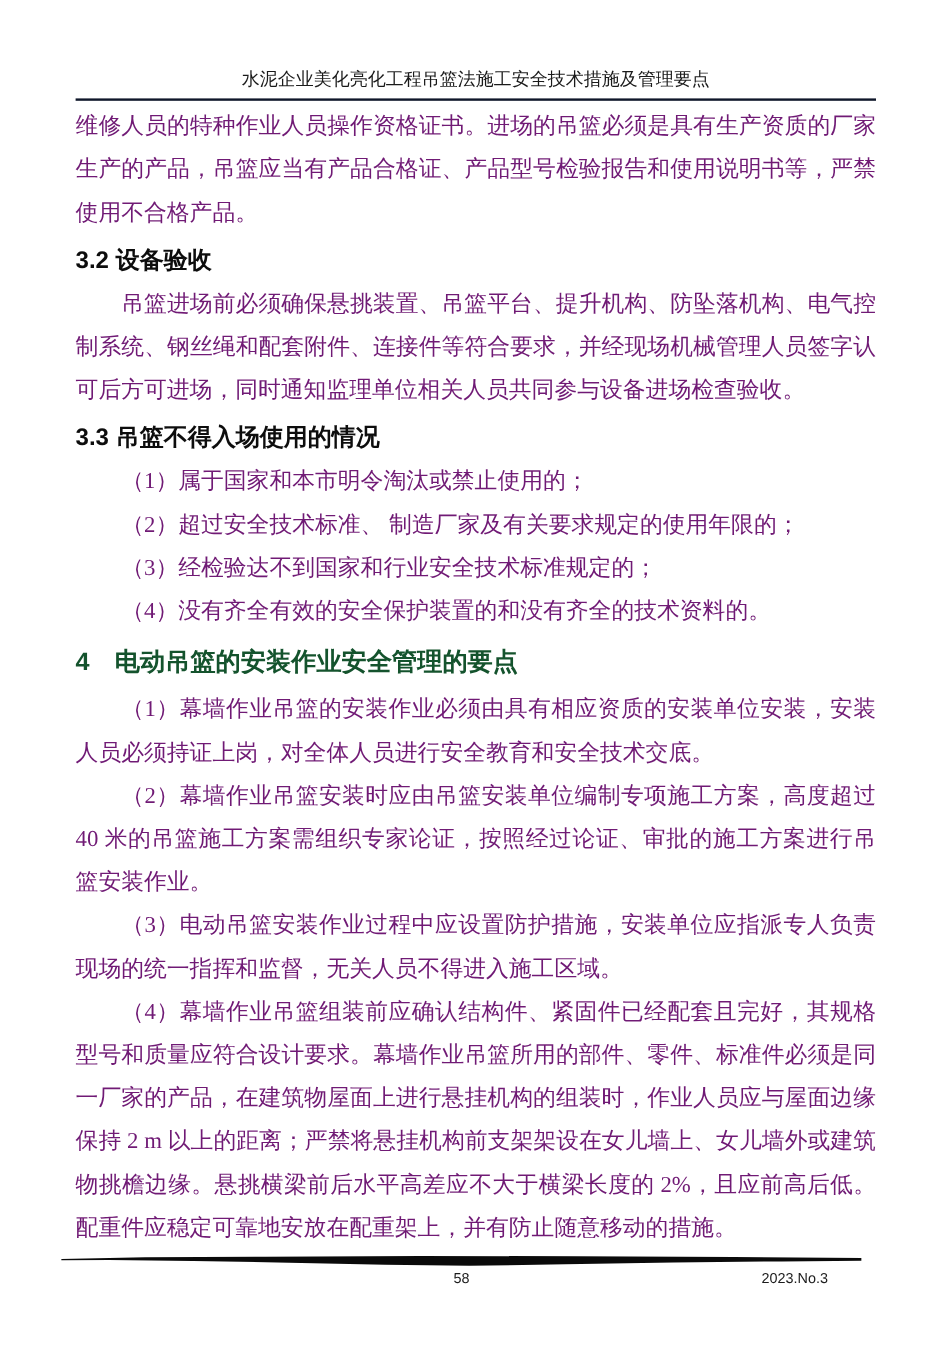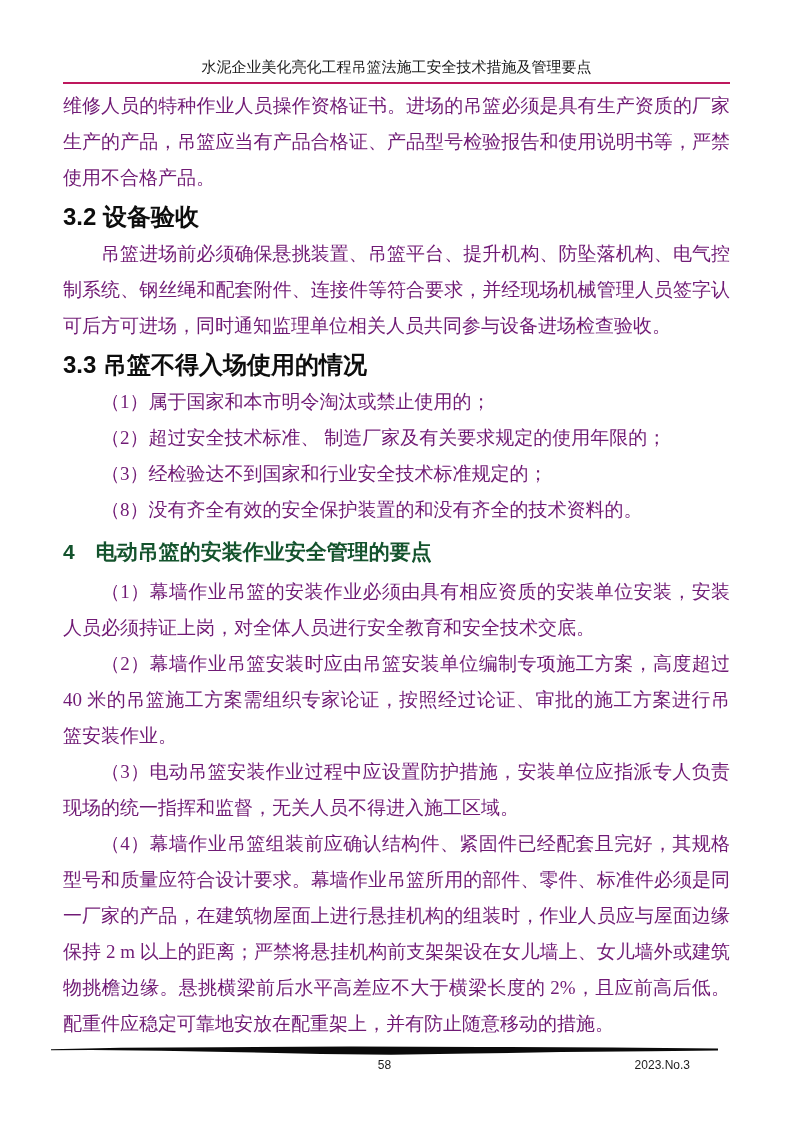--- a/index.html
+++ b/index.html
@@ -18,21 +18,21 @@
   }
   .header {
     position: absolute;
     top: 56px;
     left: 63px;
     width: 667px;
     text-align: center;
     font-size: 15px;
     line-height: 22px;
     color: #1a1a1a;
-    border-bottom: 2px solid #be185d;
+    border-bottom: 2px solid #0f172a;
     padding-bottom: 4px;
   }
   .content {
     position: absolute;
     top: 88px;
     left: 63px;
     width: 667px;
   }
   .content p {
     margin: 0;
@@ -42,21 +42,21 @@
     text-justify: inter-ideograph;
     color: #701a75;
   }
   .content p.indent {
     text-indent: 2em;
   }
   .heading-sub {
     margin: 3px 0 1px 0;
     font-family: "Liberation Sans", "DejaVu Sans", sans-serif;
     font-weight: bold;
-    font-size: 24px;
+    font-size: 20px;
     line-height: 36px;
     color: #0d0d0d;
   }
   .heading-main {
     margin: 2px 0 0 0;
     font-family: "Liberation Sans", "DejaVu Sans", sans-serif;
     font-weight: bold;
     font-size: 21px;
     line-height: 44px;
     color: #14532d;
@@ -98,21 +98,21 @@
   </div>
 
   <div class="content">
     <p>维修人员的特种作业人员操作资格证书。进场的吊篮必须是具有生产资质的厂家生产的产品，吊篮应当有产品合格证、产品型号检验报告和使用说明书等，严禁使用不合格产品。</p>
     <div class="heading-sub">3.2 设备验收</div>
     <p class="indent">吊篮进场前必须确保悬挑装置、吊篮平台、提升机构、防坠落机构、电气控制系统、钢丝绳和配套附件、连接件等符合要求，并经现场机械管理人员签字认可后方可进场，同时通知监理单位相关人员共同参与设备进场检查验收。</p>
     <div class="heading-sub">3.3 吊篮不得入场使用的情况</div>
     <p class="indent">（1）属于国家和本市明令淘汰或禁止使用的；</p>
     <p class="indent">（2）超过安全技术标准、 制造厂家及有关要求规定的使用年限的；</p>
     <p class="indent">（3）经检验达不到国家和行业安全技术标准规定的；</p>
-    <p class="indent">（8）没有齐全有效的安全保护装置的和没有齐全的技术资料的。</p>
+    <p class="indent">（4）没有齐全有效的安全保护装置的和没有齐全的技术资料的。</p>
     <div class="heading-main">4　电动吊篮的安装作业安全管理的要点</div>
     <p class="indent">（1）幕墙作业吊篮的安装作业必须由具有相应资质的安装单位安装，安装人员必须持证上岗，对全体人员进行安全教育和安全技术交底。</p>
     <p class="indent">（2）幕墙作业吊篮安装时应由吊篮安装单位编制专项施工方案，高度超过 40 米的吊篮施工方案需组织专家论证，按照经过论证、审批的施工方案进行吊篮安装作业。</p>
     <p class="indent">（3）电动吊篮安装作业过程中应设置防护措施，安装单位应指派专人负责现场的统一指挥和监督，无关人员不得进入施工区域。</p>
     <p class="indent">（4）幕墙作业吊篮组装前应确认结构件、紧固件已经配套且完好，其规格型号和质量应符合设计要求。幕墙作业吊篮所用的部件、零件、标准件必须是同一厂家的产品，在建筑物屋面上进行悬挂机构的组装时，作业人员应与屋面边缘保持 2 m 以上的距离；严禁将悬挂机构前支架架设在女儿墙上、女儿墙外或建筑物挑檐边缘。悬挑横梁前后水平高差应不大于横梁长度的 2%，且应前高后低。配重件应稳定可靠地安放在配重架上，并有防止随意移动的措施。</p>
   </div>
 
   <div class="footer">
     <svg class="footer-bar" viewBox="0 0 667 10" preserveAspectRatio="none" aria-hidden="true">
       <polygon fill="#0a0a0a" points="

